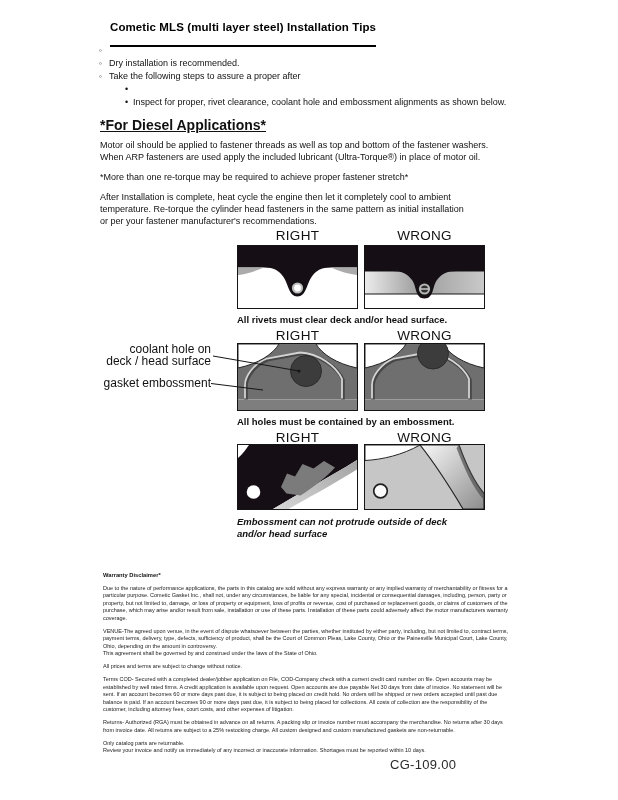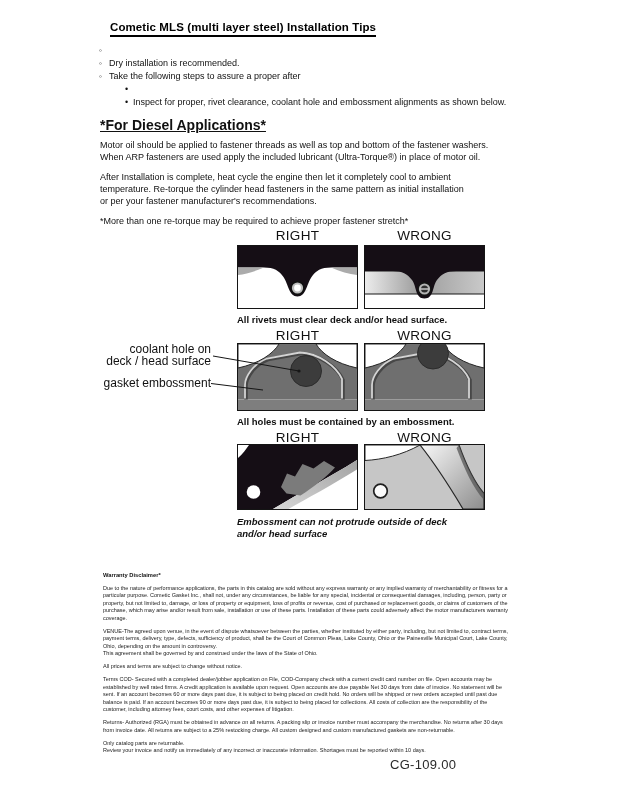--- a/index.html
+++ b/index.html
@@ -2,21 +2,21 @@
 <html><head>
 <meta charset="utf-8">
 <style>
   html,body { margin:0; padding:0; background:#ffffff; }
   .page {
     position:relative; width:618px; height:800px; background:#ffffff;
     font-family:"Liberation Sans", sans-serif; color:#1a1a1a; overflow:hidden;
   }
   .title {
     position:absolute; left:110px; top:21px; font-size:11.5px; font-weight:bold;
-    color:#000; border-bottom:2px solid #000; padding-bottom:2px; letter-spacing:0.1px;
+    color:#000; border-bottom:2px solid #000; padding-bottom:12px; letter-spacing:0.1px;
   }
   .tips { position:absolute; left:99px; top:44px; font-size:9px; line-height:13px; color:#111; }
   .brow { display:flex; }
   .brow .mk1 { width:10px; font-size:8px; }
   .brow.sub { margin-left:26px; }
   .brow .mk2 { width:8px; font-size:9px; }
 
   .diesel { position:absolute; left:100px; top:117px; width:470px; color:#111; }
   .diesel .h2 { font-size:14px; font-weight:bold; margin:0 0 6px 0;text-decoration:underline; }
   .diesel p { font-size:9px; line-height:12px; margin:0 0 8px 0; white-space:pre-line; }
@@ -63,24 +63,24 @@
     <div class="brow sub">
       <span class="mk2">•</span>
       <span>Inspect for proper, rivet clearance, coolant hole and embossment alignments as shown below.</span>
     </div>
   </div>
 
   <div class="diesel">
     <div class="h2">*For Diesel Applications*</div>
     <p>Motor oil should be applied to fastener threads as well as top and bottom of the fastener washers.
 When ARP fasteners are used apply the included lubricant (Ultra-Torque®) in place of motor oil.</p>
+    <p>*More than one re-torque may be required to achieve proper fastener stretch*</p>
     <p>After Installation is complete, heat cycle the engine then let it completely cool to ambient
 temperature. Re-torque the cylinder head fasteners in the same pattern as initial installation
 or per your fastener manufacturer's recommendations.</p>
-    <p>*More than one re-torque may be required to achieve proper fastener stretch*</p>
   </div>
 
   <div class="hdr" style="left:237px; top:228px;">RIGHT</div>
   <div class="hdr" style="left:364px; top:228px;">WRONG</div>
 
   <div class="imgbox" style="left:237px; top:245px; height:62px;">
     <svg width="119" height="62" viewBox="0 0 119 62">
       <rect width="119" height="62" fill="#ffffff"></rect>
       <path d="M0,0 H119 V21.5 H93 C83,21.5 78,24.5 73.5,31 C68.5,38.5 68,50.5 59.5,50.5 C51,50.5 50.5,38.5 45.5,31 C41,24.5 36,21.5 26,21.5 H0 Z" fill="#150e15"></path>
       <path d="M0,21.5 H26 C17,25.5 8,28 0,29 Z" fill="#ababab"></path>

